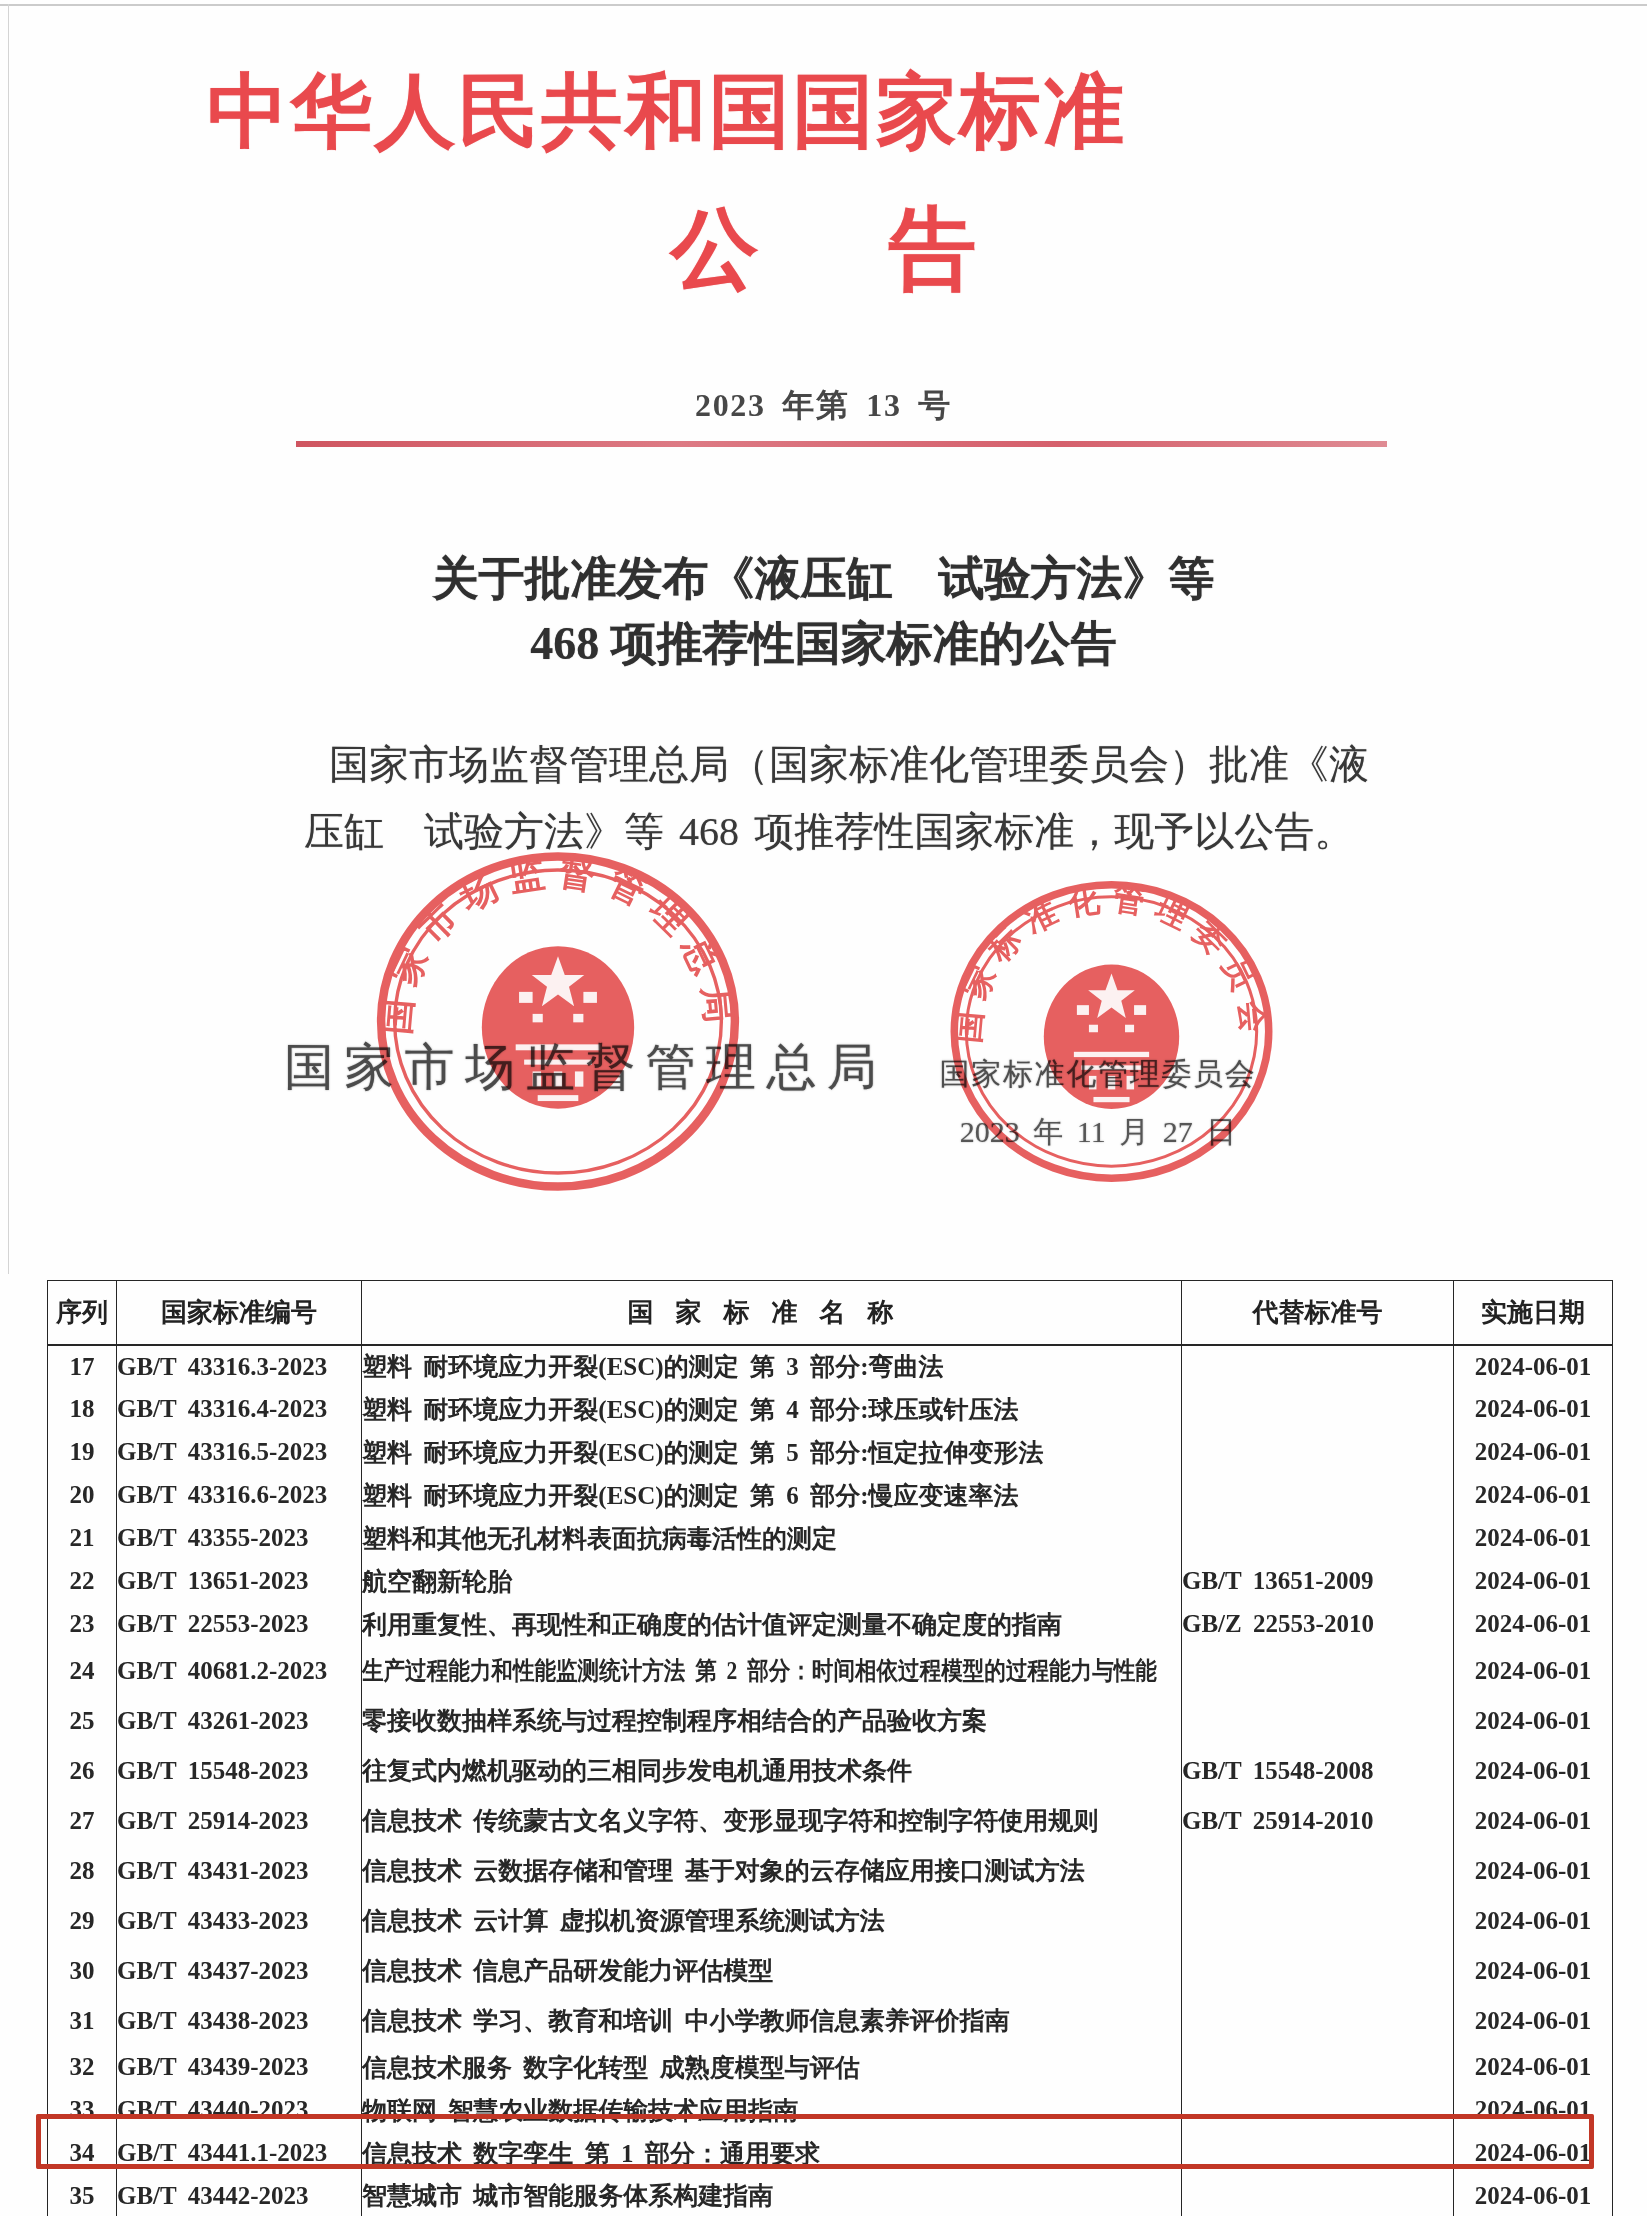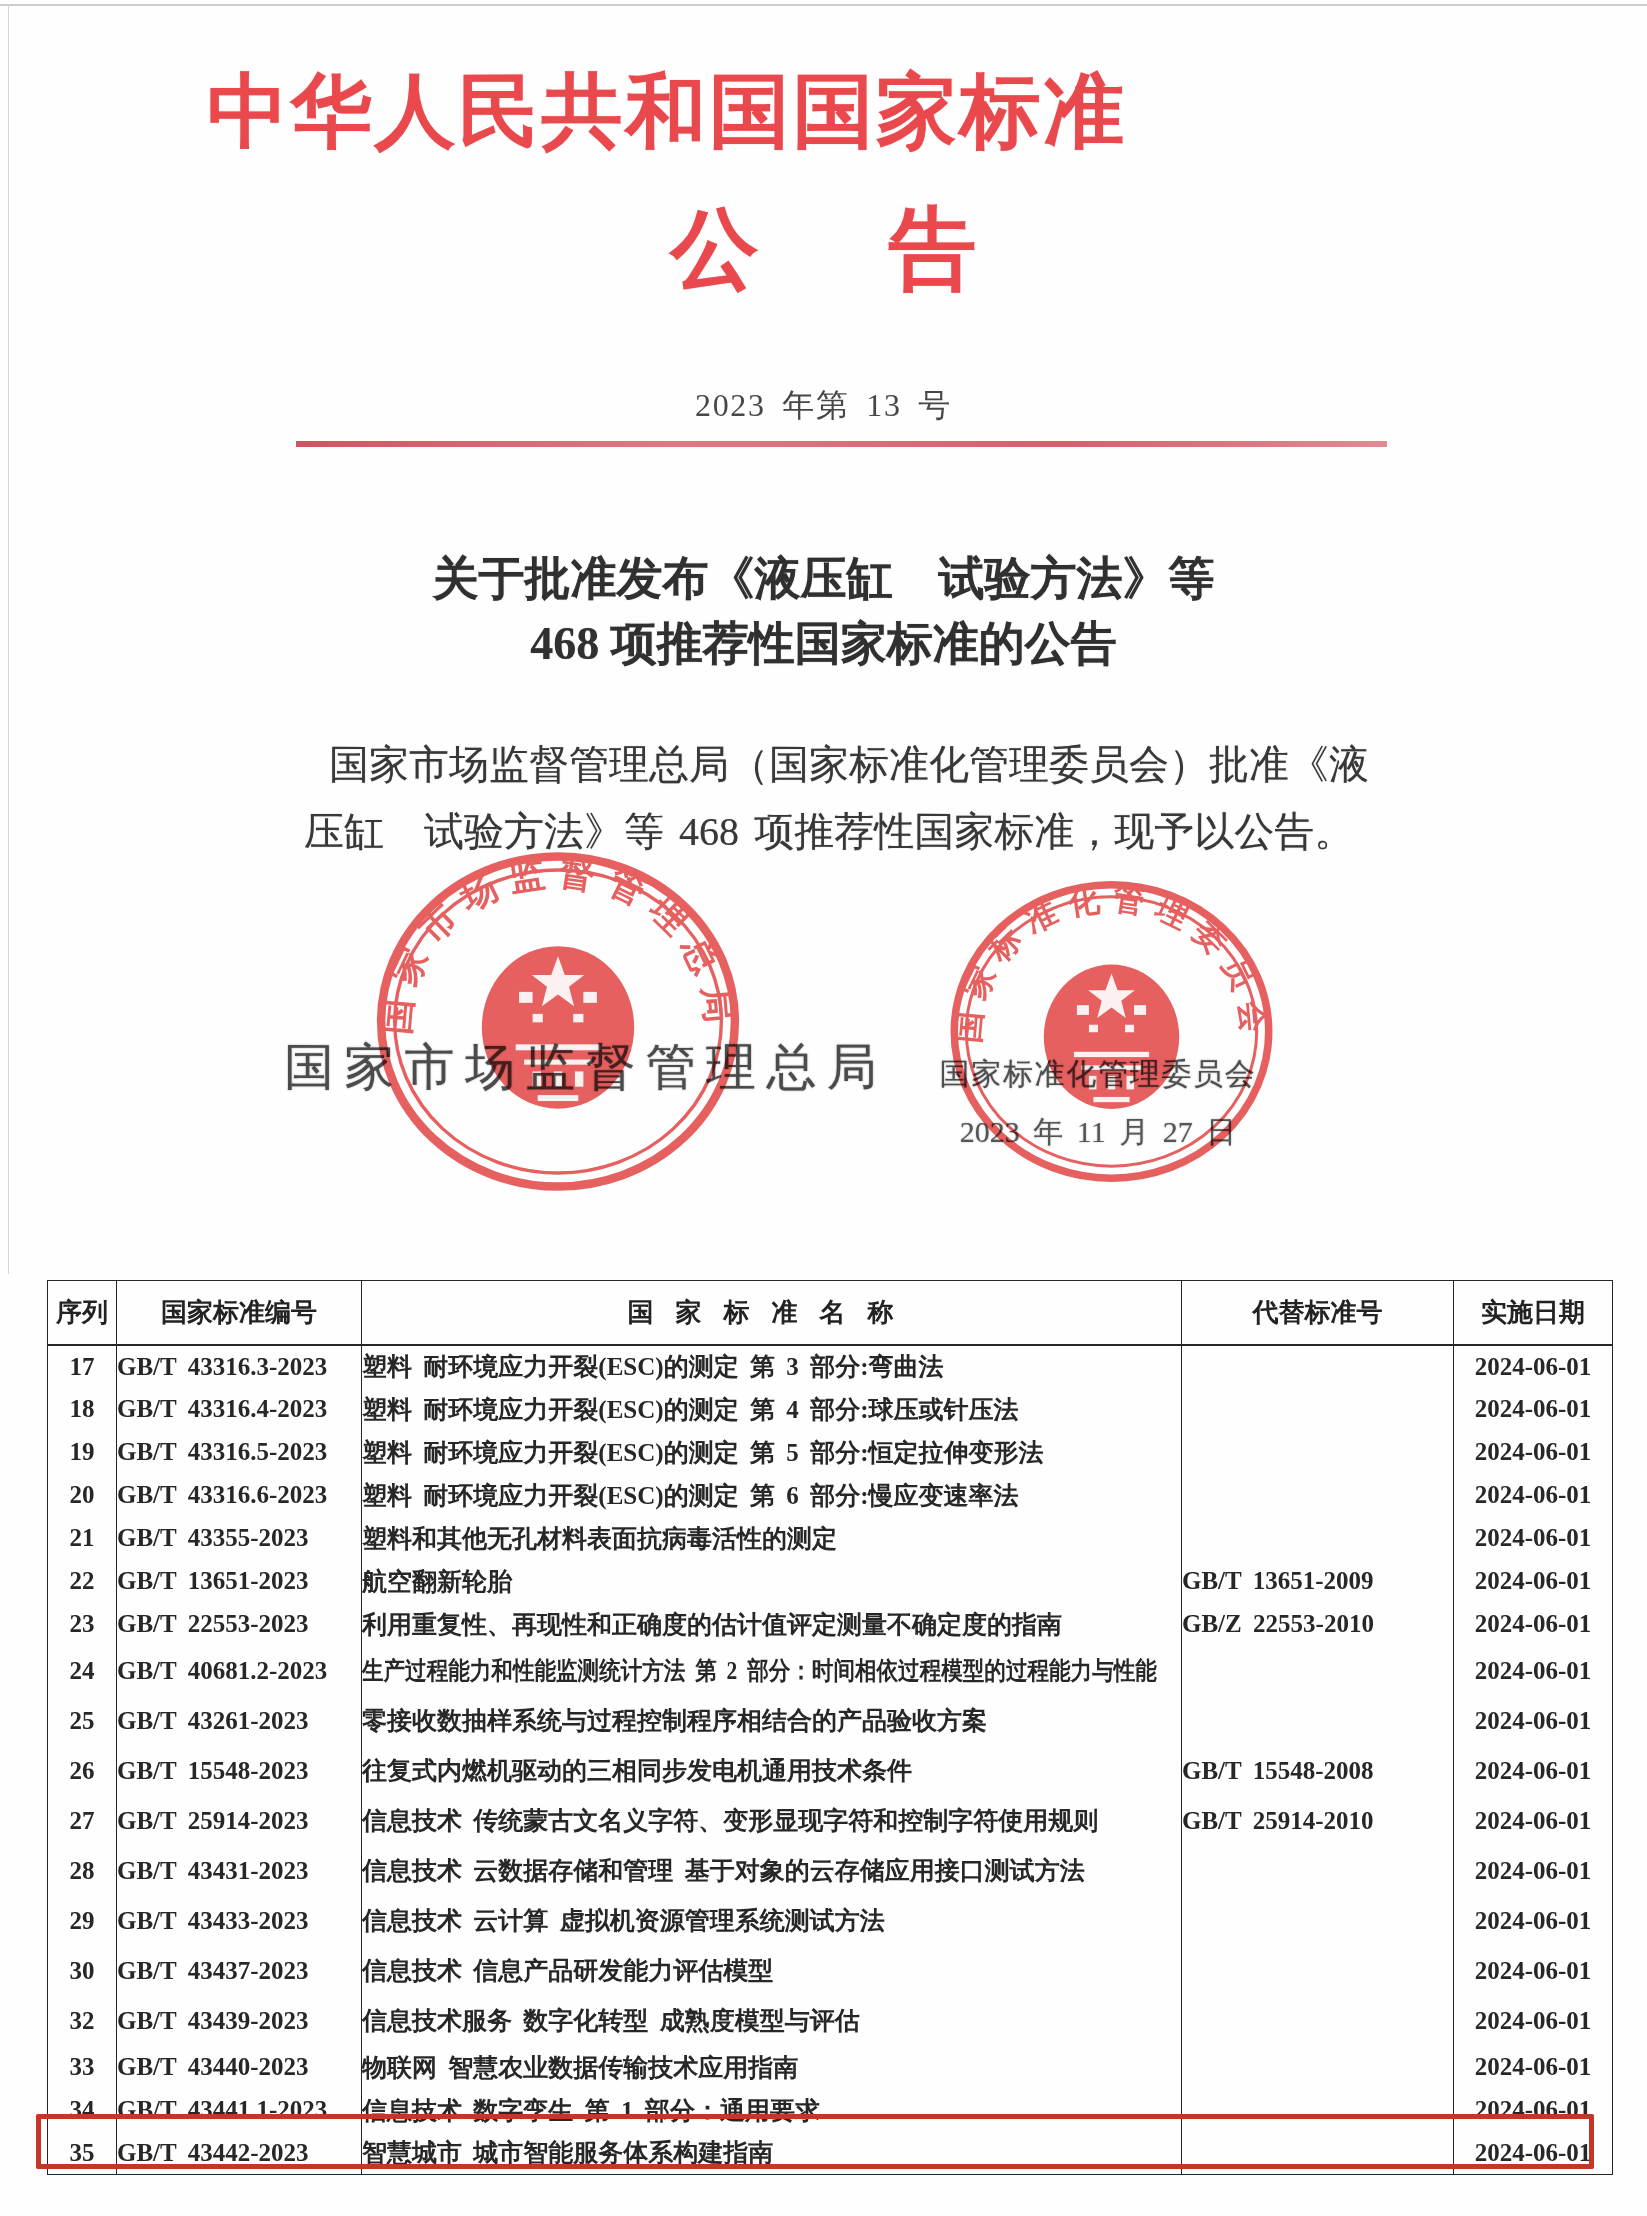--- a/index.html
+++ b/index.html
@@ -12,21 +12,21 @@
   .scan-line-left{position:absolute;left:7.7px;top:4.3px;width:1.7px;height:1270px;background:#d4d4d4;}
 
   
   .doc-title{position:absolute;left:0;top:58px;width:1334px;text-align:center;
     font-size:81px;font-weight:bold;letter-spacing:2.6px;color:var(--title-red);
     text-shadow:0 0 0.9px rgba(233,73,77,.55);}
   .doc-subtitle{position:absolute;left:0;top:190px;width:1647px;display:flex;
     justify-content:center;gap:130px;font-size:88px;font-weight:bold;
     color:var(--title-red);text-shadow:0 0 0.9px rgba(233,73,77,.55);}
   .issue-no{position:absolute;left:0;top:384px;width:1647px;text-align:center;
-    font-size:32px;color:#474747;letter-spacing:1.7px;word-spacing:6.9px;}
+    font-size:32px;color:#474747;letter-spacing:1.7px;word-spacing:6.9px;font-weight:bold;}
   .red-divider{position:absolute;left:296px;top:441px;width:1091px;height:6px;
     background:linear-gradient(90deg,#cf5560 0%,#dd7a84 35%,#d5606c 70%,#df8b93 100%);}
 
   .notice-title{position:absolute;left:0;top:546px;width:1647px;text-align:center;
     font-size:46px;line-height:65px;font-weight:bold;color:#303030;
     text-shadow:0 0 0.9px rgba(40,40,40,.6);}
 
   .body-par{position:absolute;left:257px;top:731px;width:1141px;
     font-size:40px;line-height:67px;color:#383838;text-shadow:0 0 0.9px rgba(50,50,50,.5);
     word-spacing:5.1px;}
@@ -266,20 +266,27 @@
       <td class="c-date">2024-06-01</td>
     </tr>
           <tr>
       <td class="c-seq">30</td>
       <td class="c-code"><span class="fit">GB/T 43437-2023</span></td>
       <td class="c-name"><span class="fit">信息技术 信息产品研发能力评估模型</span></td>
       <td class="c-repl"><span class="fit"></span></td>
       <td class="c-date">2024-06-01</td>
     </tr>
           <tr>
+      <td class="c-seq">31</td>
+      <td class="c-code"><span class="fit">GB/T 43438-2023</span></td>
+      <td class="c-name"><span class="fit">信息技术 学习、教育和培训 中小学教师信息素养评价指南</span></td>
+      <td class="c-repl"><span class="fit"></span></td>
+      <td class="c-date">2024-06-01</td>
+    </tr>
+          <tr>
       <td class="c-seq">32</td>
       <td class="c-code"><span class="fit">GB/T 43439-2023</span></td>
       <td class="c-name"><span class="fit">信息技术服务 数字化转型 成熟度模型与评估</span></td>
       <td class="c-repl"><span class="fit"></span></td>
       <td class="c-date">2024-06-01</td>
     </tr>
           <tr>
       <td class="c-seq">33</td>
       <td class="c-code"><span class="fit">GB/T 43440-2023</span></td>
       <td class="c-name"><span class="fit">物联网 智慧农业数据传输技术应用指南</span></td>

